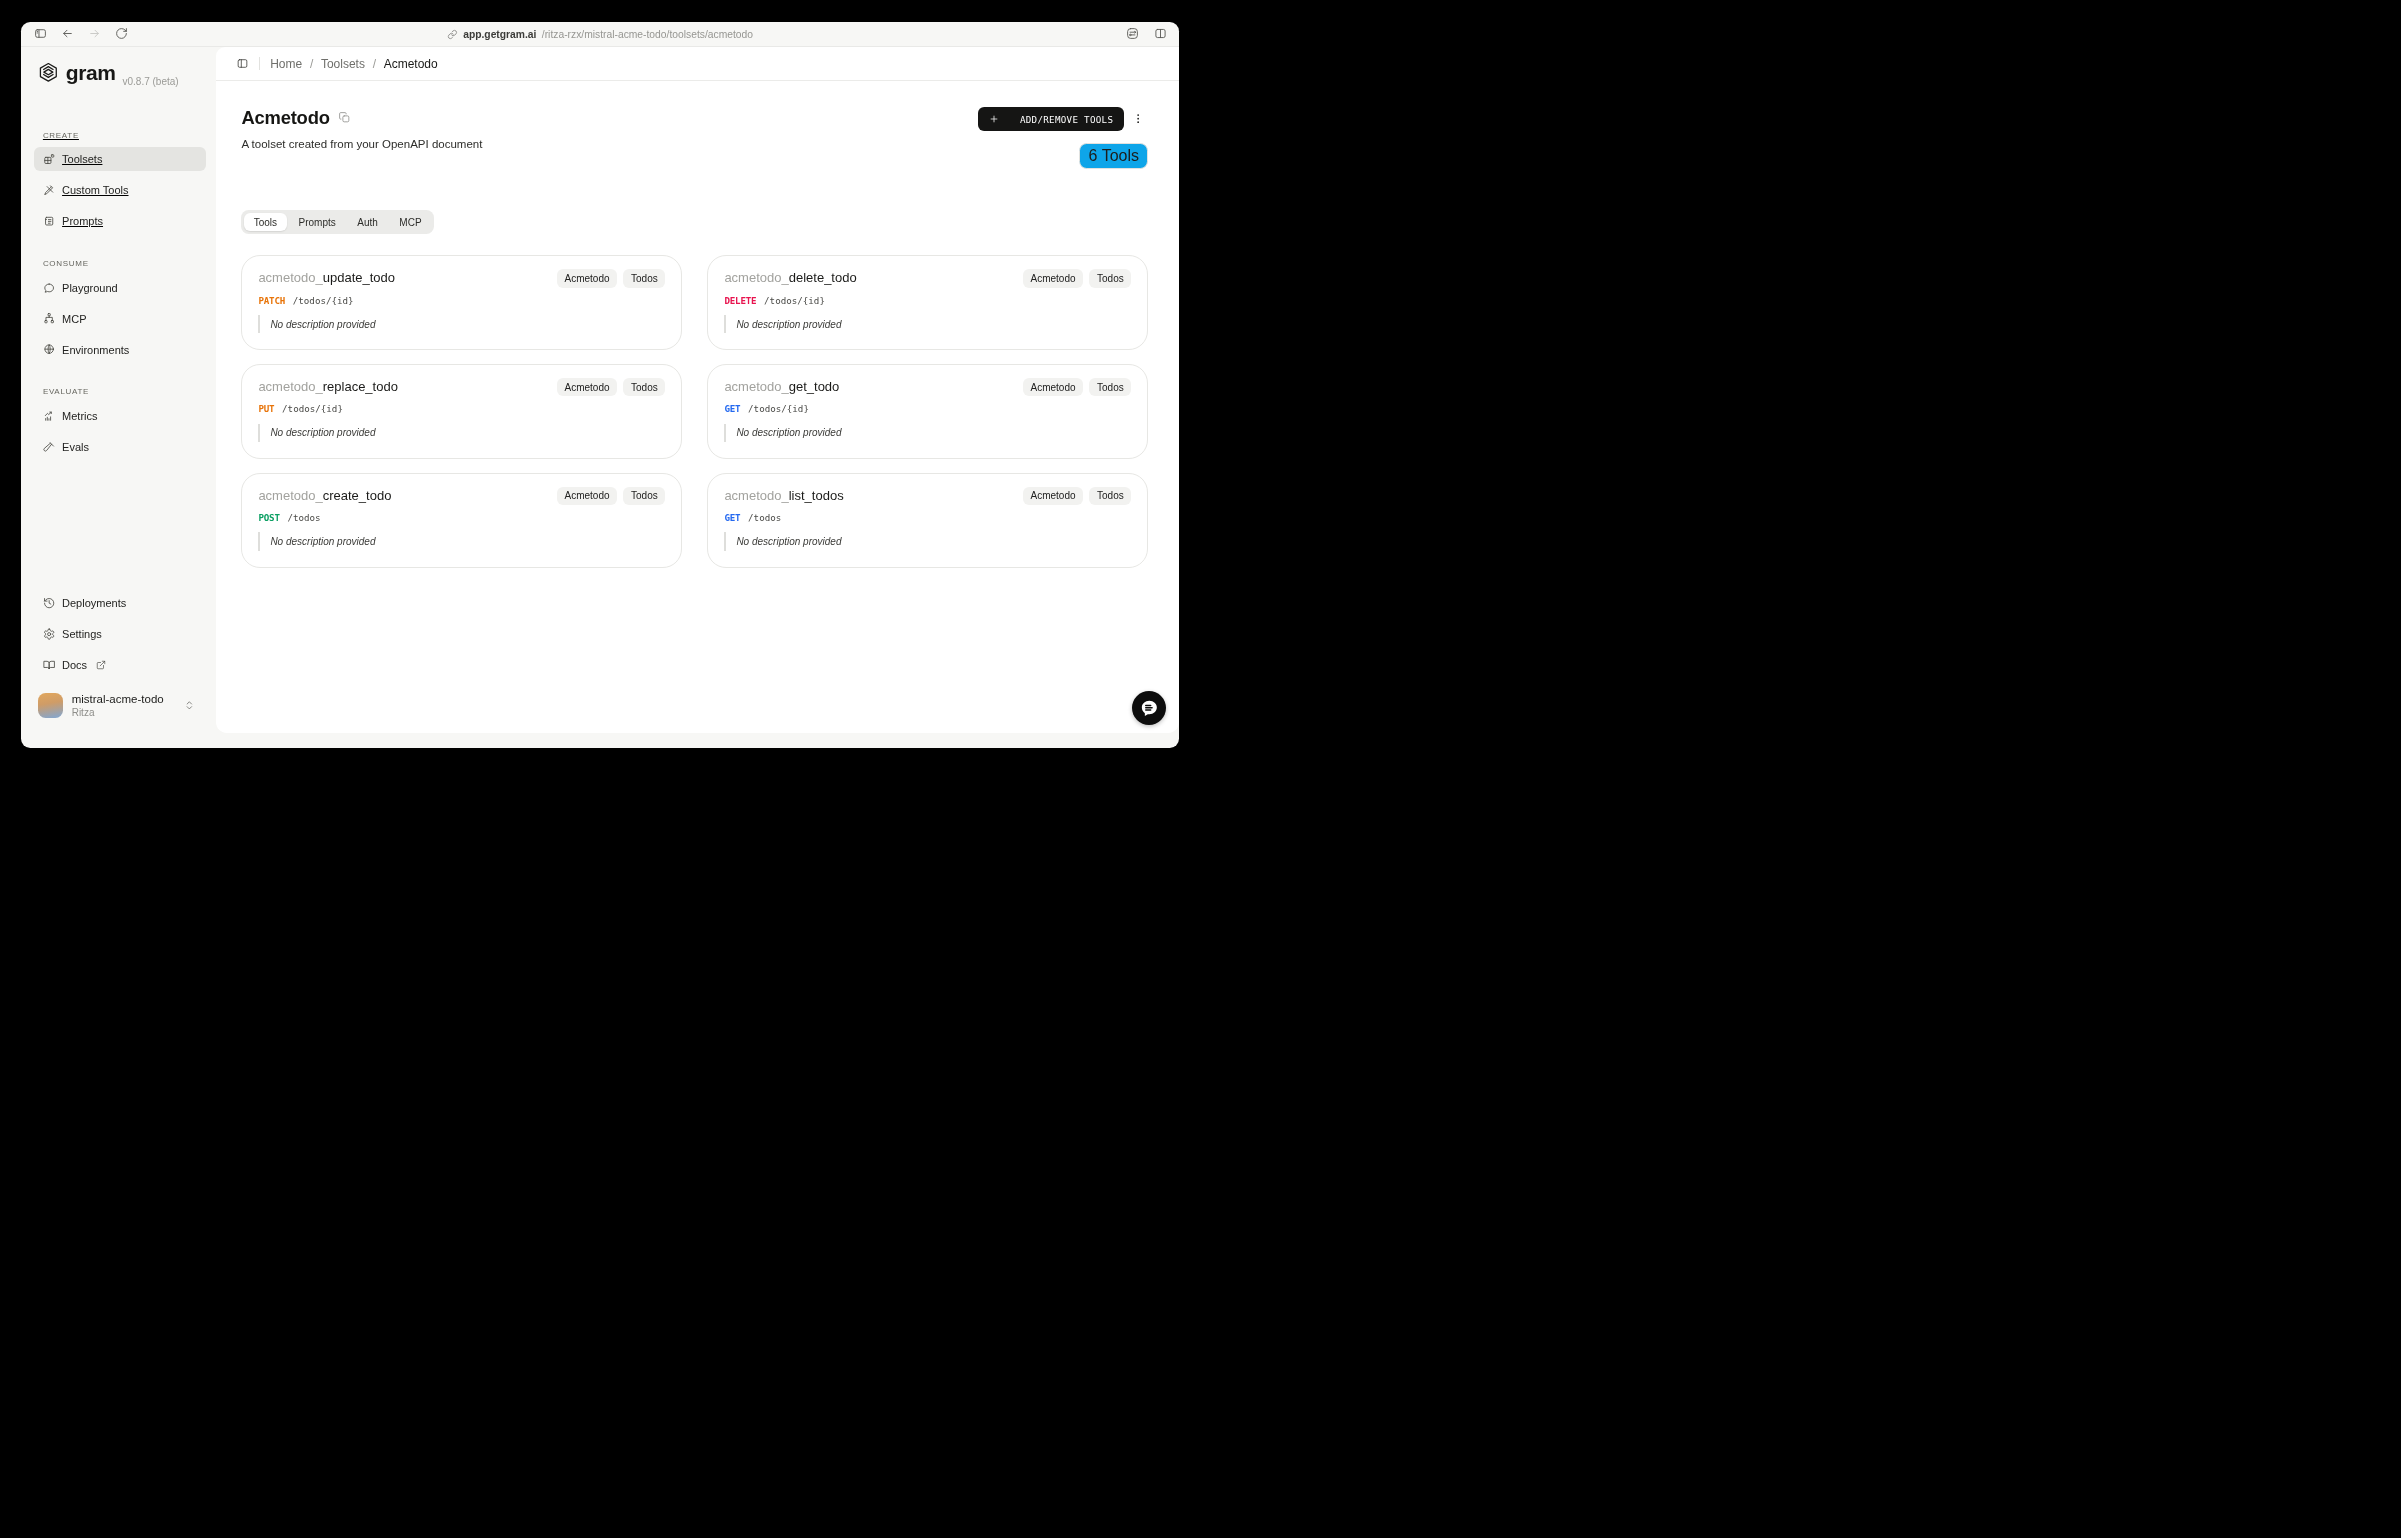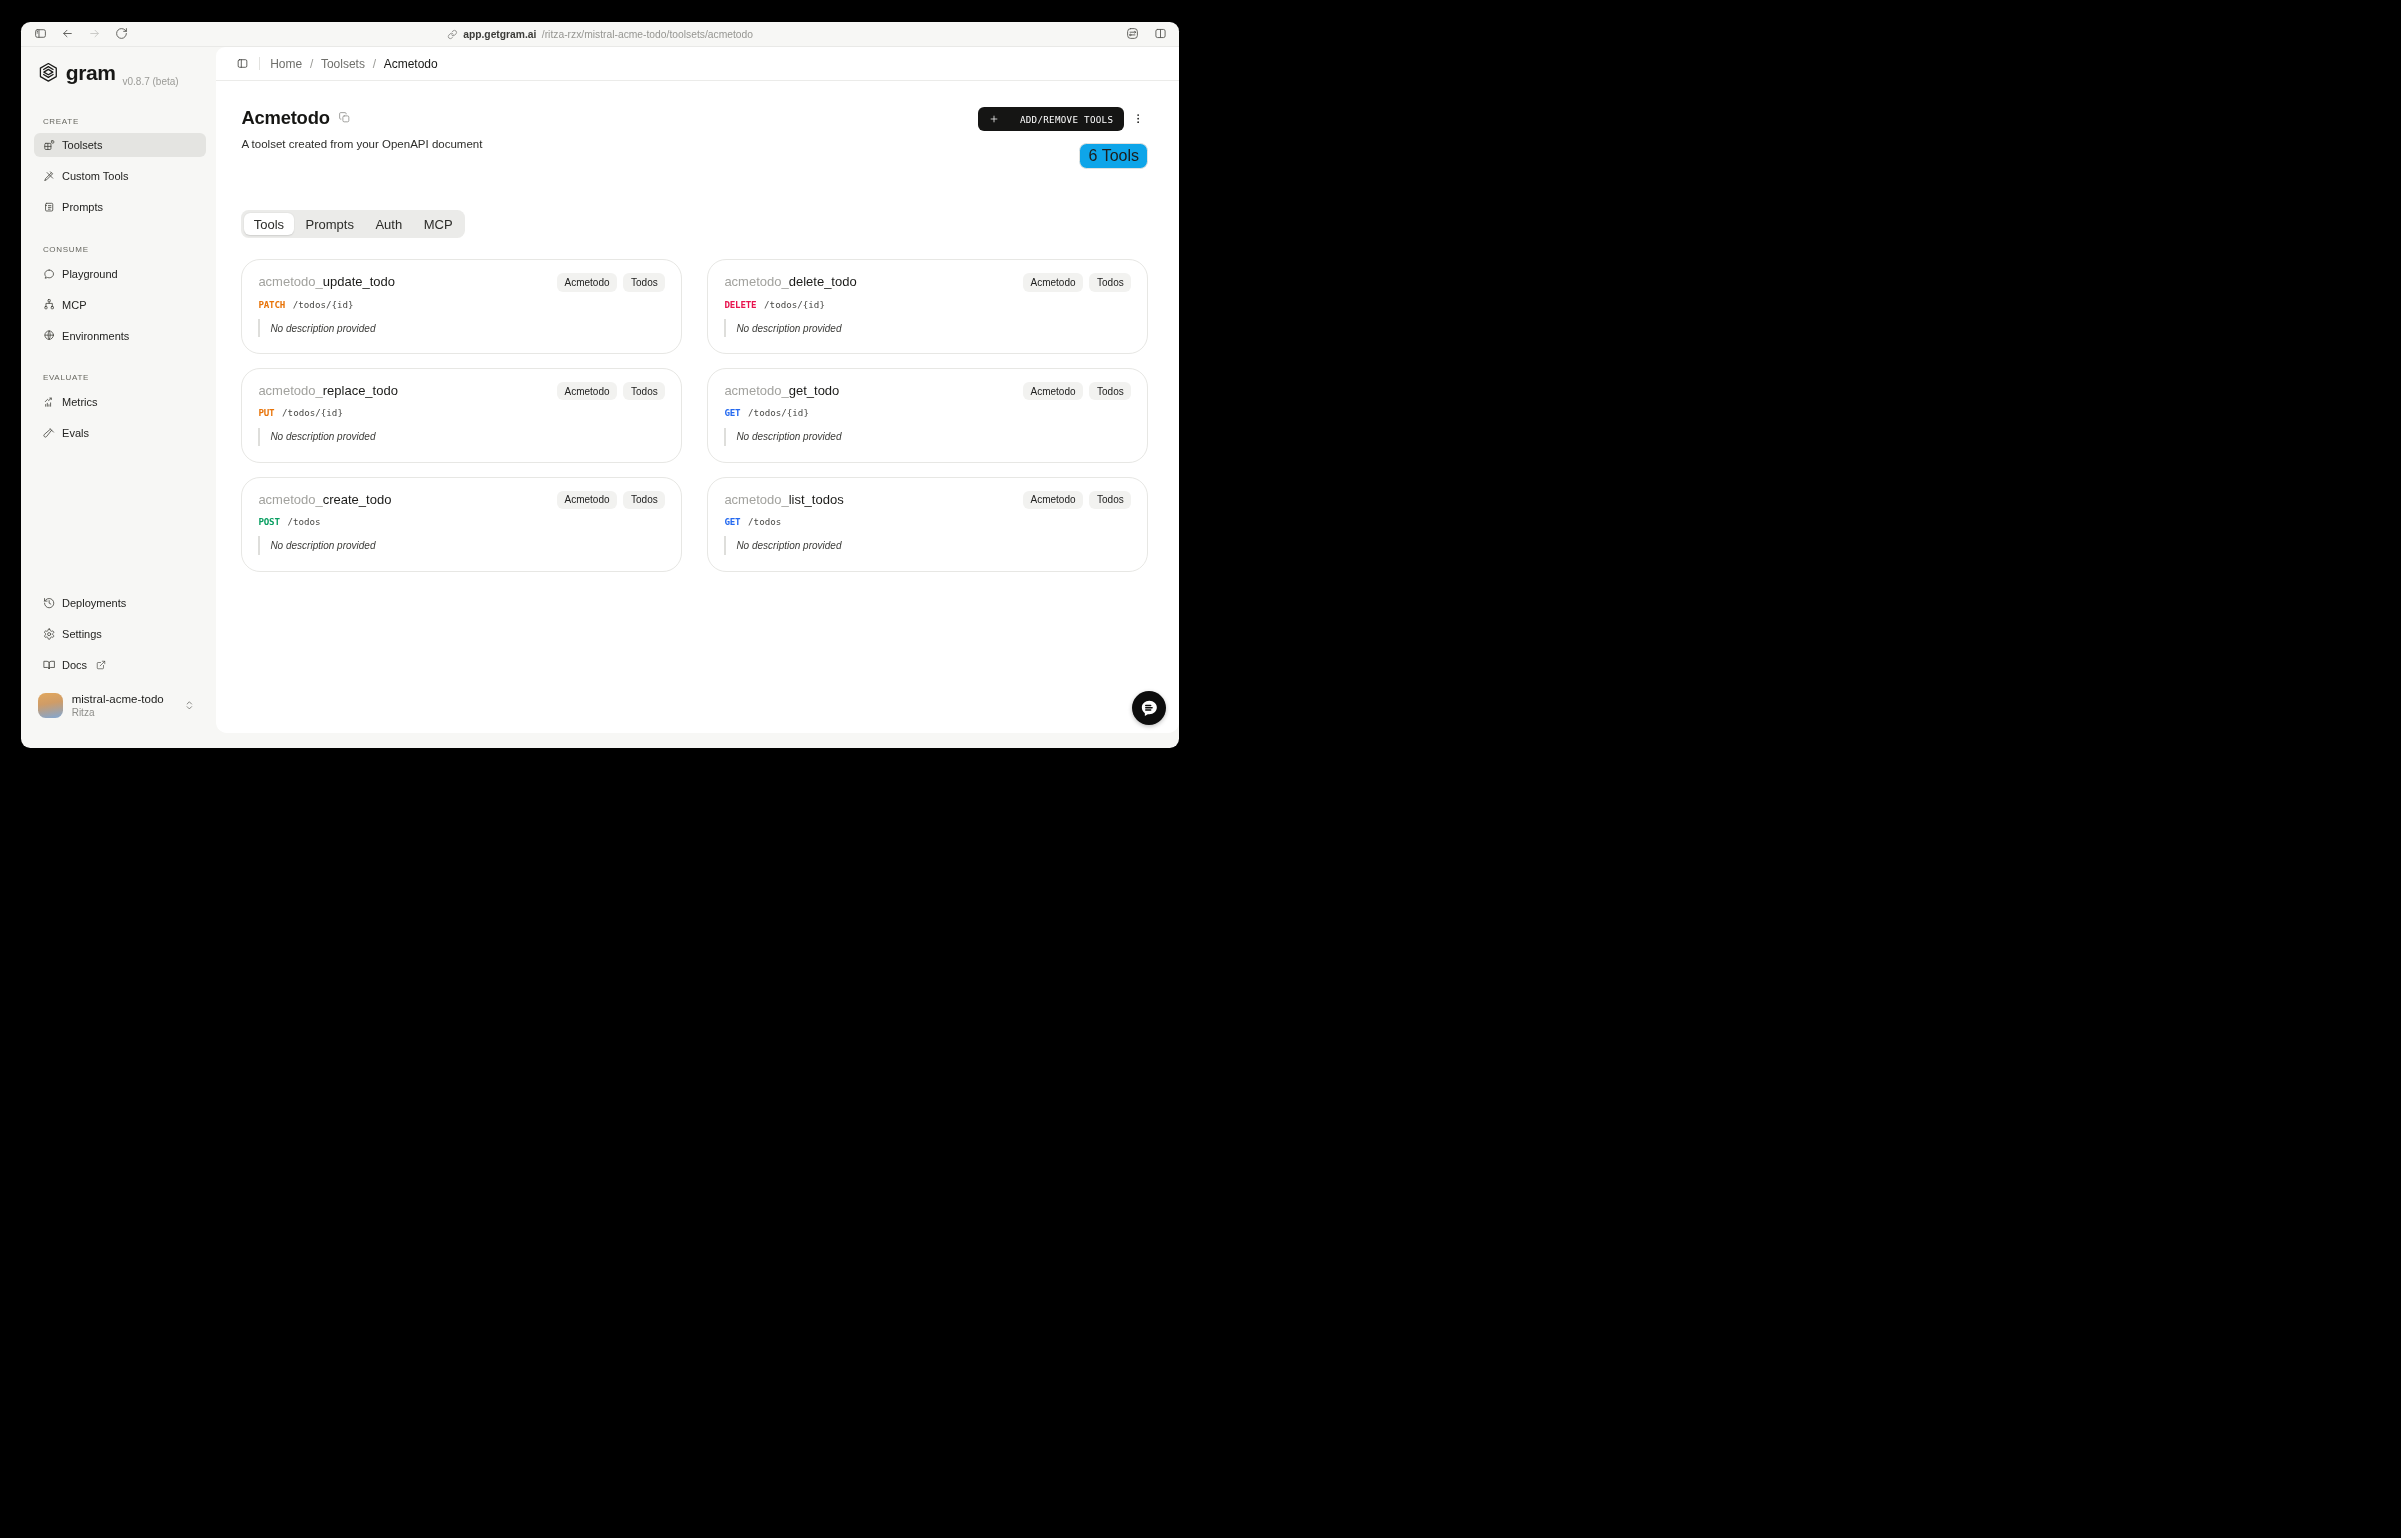--- a/index.html
+++ b/index.html
@@ -17,21 +17,21 @@
   .tb-right{margin-left:auto;display:flex;align-items:center;gap:7.7px;}
   
   .content{flex:1;display:flex;min-height:0;}
   
   .sidebar{width:195px;flex:none;display:flex;flex-direction:column;padding:10.7px 10.7px 29px 12.3px;box-sizing:border-box;}
   .logo-row{display:flex;align-items:center;gap:6.9px;padding-left:4.6px;cursor:pointer;}
   .logo-mark{width:20.7px;height:20.7px;flex:none;}
   .logo-text{font-size:21px;font-weight:700;letter-spacing:-0.4px;color:#171715;line-height:1;}
   .logo-ver{font-size:10px;color:#9b9b97;margin-top:18px;}
   .section{margin-top:19px;}
-  .section.first{margin-top:30px;}
+  .section.first{margin-top:44px;text-decoration:underline;}
   .section-label{font-size:8px;letter-spacing:0.7px;color:#66665f;font-weight:500;margin:0 0 7.7px 9.2px;}
   .nav-item{height:24px;display:flex;align-items:center;gap:6.9px;padding:0 9.2px;border-radius:6.1px;font-size:11px;color:#232321;margin-bottom:6.9px;cursor:pointer;}
   .nav-item.active{background:#e4e4e1;}
   .ic{width:12.3px;height:12.3px;flex:none;stroke:#45453f;fill:none;stroke-width:1.6;stroke-linecap:round;stroke-linejoin:round;}
   .sb-footer{margin-top:auto;}
   .ext{width:10px;height:10px;margin-left:1.5px;}
   .workspace{margin-top:15.3px;display:flex;align-items:center;gap:8.4px;padding-left:4.6px;cursor:pointer;}
   .ws-avatar{width:25px;height:25px;border-radius:7.7px;flex:none;background:linear-gradient(170deg,#dea55f 8%,#cf9c67 42%,#87a6cb 95%);}
   .ws-meta{display:flex;flex-direction:column;line-height:1.25;}
   .ws-name{font-size:11.5px;color:#1c1c1a;}
@@ -52,21 +52,21 @@
   .copy-btn{border:none;background:none;padding:0;cursor:pointer;display:flex;}
   .copy-btn .ic{width:13px;height:13px;stroke:#8e8e8a;stroke-width:1.5;}
   .subtitle{margin:10px 0 0;font-size:11.5px;color:#2e2e2b;}
   .head-right{display:flex;flex-direction:column;align-items:flex-end;gap:12.3px;}
   .actions-row{display:flex;align-items:center;gap:4.6px;}
   .btn-dark{height:24px;display:flex;align-items:center;gap:21px;background:#151514;color:#fff;border:none;border-radius:6.1px;padding:0 10.7px;font-family:"DejaVu Sans Mono",monospace;font-size:9.2px;letter-spacing:0.3px;cursor:pointer;}
   .btn-dark .ic{stroke:#fff;width:10px;height:10px;stroke-width:1.8;}
   .kebab-btn{border:none;background:none;cursor:pointer;padding:1.5px 3.8px;display:flex;}
   .count-badge{border:0.8px solid #e2e2df;background:#0ea5e9;border-radius:7.7px;padding:3.1px 8.4px;font-size:16px;color:#1d1d1b;}
   .tabs{margin-top:41px;display:inline-flex;background:#ebebe9;border-radius:7.7px;padding:2.3px;gap:1.5px;}
-  .tab{padding:3.8px 10px;font-size:13px;color:#2c2c29;border-radius:6.1px;cursor:pointer;}
+  .tab{padding:3.8px 10px;font-size:10px;color:#2c2c29;border-radius:6.1px;cursor:pointer;}
   .tab.active{background:#fff;box-shadow:0 0.8px 1.5px rgba(0,0,0,.12);}
   
   .grid{margin-top:21.4px;display:grid;grid-template-columns:1fr 1fr;column-gap:25px;row-gap:13.8px;}
   .card{border:0.8px solid #e7e7e4;border-radius:19px;background:#fff;padding:13px 16px 11.5px;box-sizing:border-box;min-height:95px;cursor:pointer;}
   .card-top{display:flex;justify-content:space-between;align-items:flex-start;gap:9.2px;}
   .card-title{font-size:13px;line-height:1.4;white-space:nowrap;overflow:hidden;}
   .card-title .prefix{color:#a2a29e;}
   .card-title .name{color:#1b1b19;font-weight:500;}
   .card-badges{display:flex;gap:6.1px;flex:none;}
   .badge{background:#f2f2f0;border-radius:6.1px;padding:3.8px 7.7px;font-size:10px;color:#212120;}

